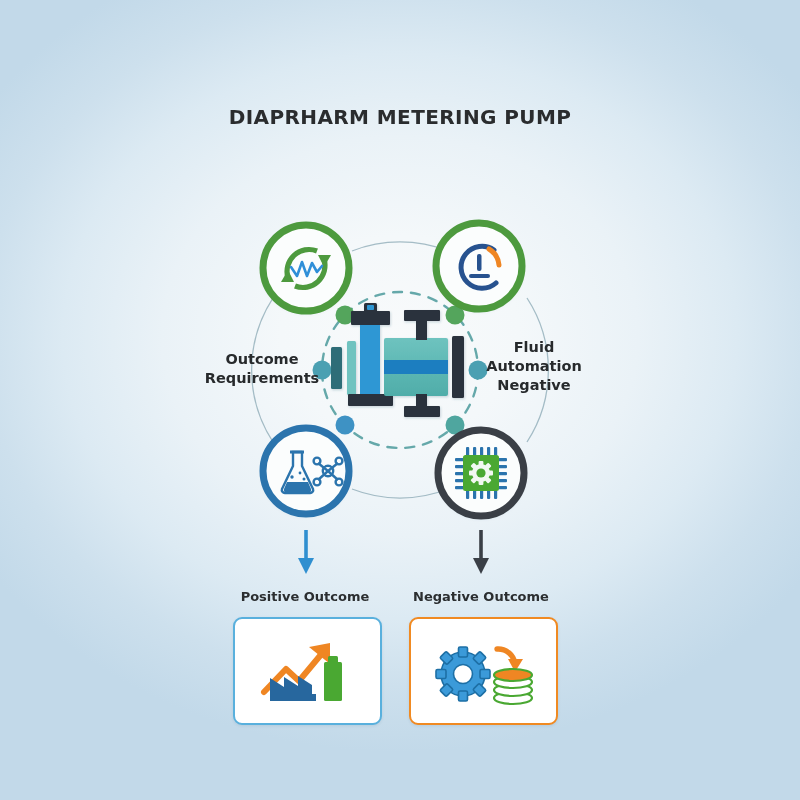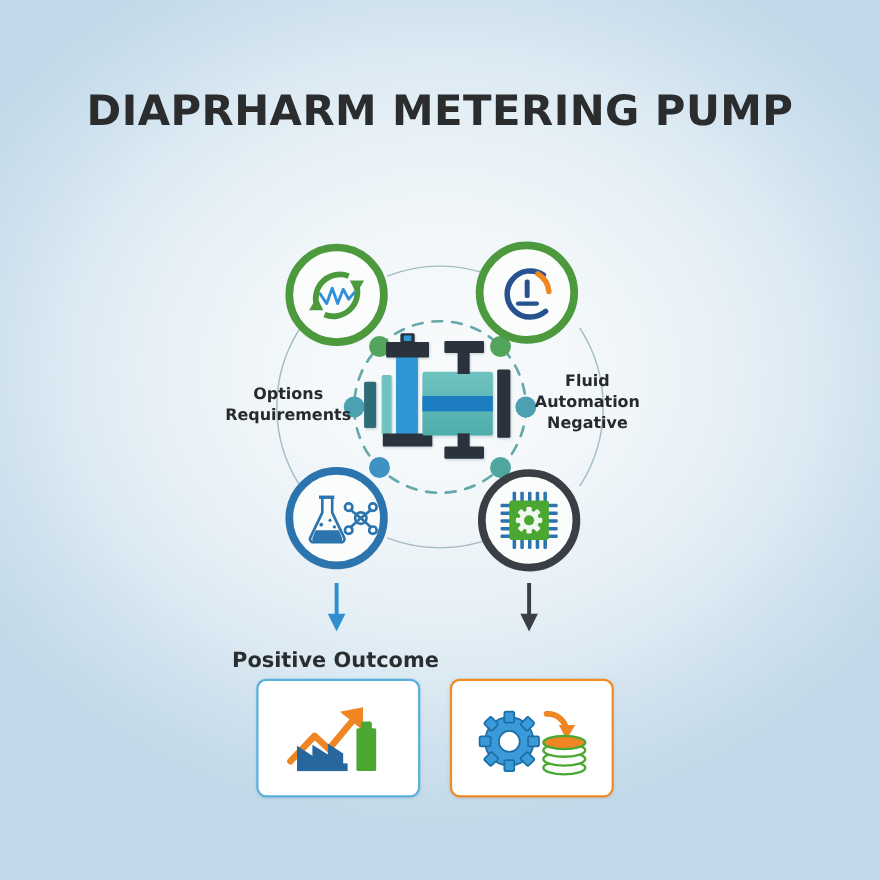--- a/index.html
+++ b/index.html
@@ -32,27 +32,28 @@
   #title-block {
     position: absolute;
     top: 78px;
     left: 0;
     width: 800px;
     text-align: center;
     pointer-events: none;
   }
   #title-block .title-line {
     font-family: "DejaVu Sans", sans-serif;
-    font-size: 38px;
+    font-size: 20px;
     font-weight: bold;
     letter-spacing: 0.4px;
     color: #2a2c2e;
     line-height: 1.22;
     text-transform: uppercase;
     white-space: nowrap;
+    margin-top: 27px;
   }
 
   
   #diagram-svg {
     position: absolute;
     top: 0;
     left: 0;
   }
 
   
@@ -74,21 +75,21 @@
   #label-right {
     left: 474px;
     top: 338px;
     width: 120px;
   }
 
   
   .outcome-caption {
     position: absolute;
     font-family: "DejaVu Sans", sans-serif;
-    font-size: 19px;
+    font-size: 13px;
     font-weight: 600;
     color: #2b2e30;
     text-align: center;
     white-space: nowrap;
   }
   #caption-positive { left: 205px; top: 589px; width: 200px; }
   #caption-negative { left: 381px; top: 589px; width: 200px; }
 
   
   .outcome-card {
@@ -298,27 +299,28 @@
     <g>
       <line x1="306" y1="530" x2="306" y2="562" stroke="#2f8fd0" stroke-width="3.6"></line>
       <polygon points="306,574 298,558 314,558" fill="#2f8fd0"></polygon>
     </g>
     <g>
       <line x1="481" y1="530" x2="481" y2="562" stroke="#3a3f46" stroke-width="3.6"></line>
       <polygon points="481,574 473,558 489,558" fill="#3a3f46"></polygon>
     </g>
   </svg>
 
-  <div class="side-label" id="label-left">Options
+  <div class="side-label" id="label-left">Outcome
 Requirements</div>
   <div class="side-label" id="label-right">Fluid
 Automation
 Negative</div>
 
   <div class="outcome-caption" id="caption-positive">Positive Outcome</div>
+  <div class="outcome-caption" id="caption-negative">Negative Outcome</div>
 
   <div class="outcome-card" id="card-positive">
     <svg width="108" height="74" viewBox="0 0 108 74">
 
       <polyline points="10,58 32,35 45,47 70,17" fill="none" stroke="#ef8623" stroke-width="6" stroke-linejoin="round" stroke-linecap="round"></polyline>
       <polygon points="76,9 76,30 55,13" fill="#ef8623"></polygon>
 
       <path d="M 16 66 L 16 44 L 30 53 L 30 43 L 44 52 L 44 42 L 58 51 L 58 66 Z" fill="#27679e"></path>
       <rect x="16" y="60" width="46" height="7" fill="#27679e"></rect>
 

